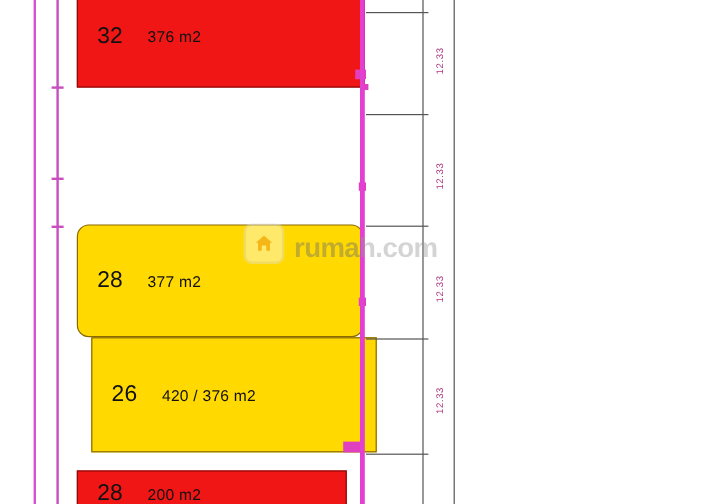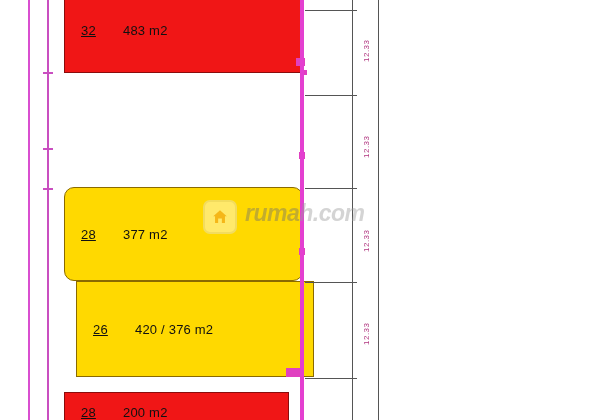--- a/index.html
+++ b/index.html
@@ -53,24 +53,23 @@
     position: absolute;
     left: 64px;
     box-sizing: border-box;
     border: 1px solid #7a0b0b;
     display: flex;
     align-items: center;
   }
   .plot .plot-no {
     position: absolute;
     left: 16px;
-    font-size: 13px;
+    font-size: 19px;
     color: #111111;
     letter-spacing: 0.2px;
-    text-decoration: underline;
   }
   .plot .plot-area {
     position: absolute;
     left: 58px;
     font-size: 13px;
     color: #111111;
     letter-spacing: 0.2px;
   }
 
   .plot.red {
@@ -106,27 +105,26 @@
   
   .marker {
     position: absolute;
     background: #e040c0;
   }
 
   
   .watermark {
     position: absolute;
     left: 203px;
-    top: 200px;
+    top: 186px;
     display: flex;
-    align-items: flex-start;
+    align-items: flex-end;
     gap: 8px;
     opacity: 0.42;
     pointer-events: none;
-    font-style: italic;
   }
   .wm-badge {
     width: 30px;
     height: 30px;
     border-radius: 7px;
     background: #ffffff;
     border: 2px solid #e2e2e2;
     position: relative;
     display: flex;
     align-items: center;
@@ -147,21 +145,21 @@
 <div class="stage">
 
   <div class="edge-line edge-left-outer"></div>
   <div class="edge-line edge-left-inner"></div>
   <div class="edge-tick" style="top:72px;"></div>
   <div class="edge-tick" style="top:148px;"></div>
   <div class="edge-tick" style="top:188px;"></div>
 
   <div class="plot red" style="top:-12px; width:240px; height:85px;">
     <span class="plot-no">32</span>
-    <span class="plot-area">483 m2</span>
+    <span class="plot-area">376 m2</span>
   </div>
 
 
   <div class="plot yellow" style="top:187px; width:239px; height:94px;border-radius:10px;">
     <span class="plot-no">28</span>
     <span class="plot-area">377 m2</span>
   </div>
 
   <div class="plot yellow" style="top:281px; width:238px; height:96px;margin-left:12px;">
     <span class="plot-no">26</span>

